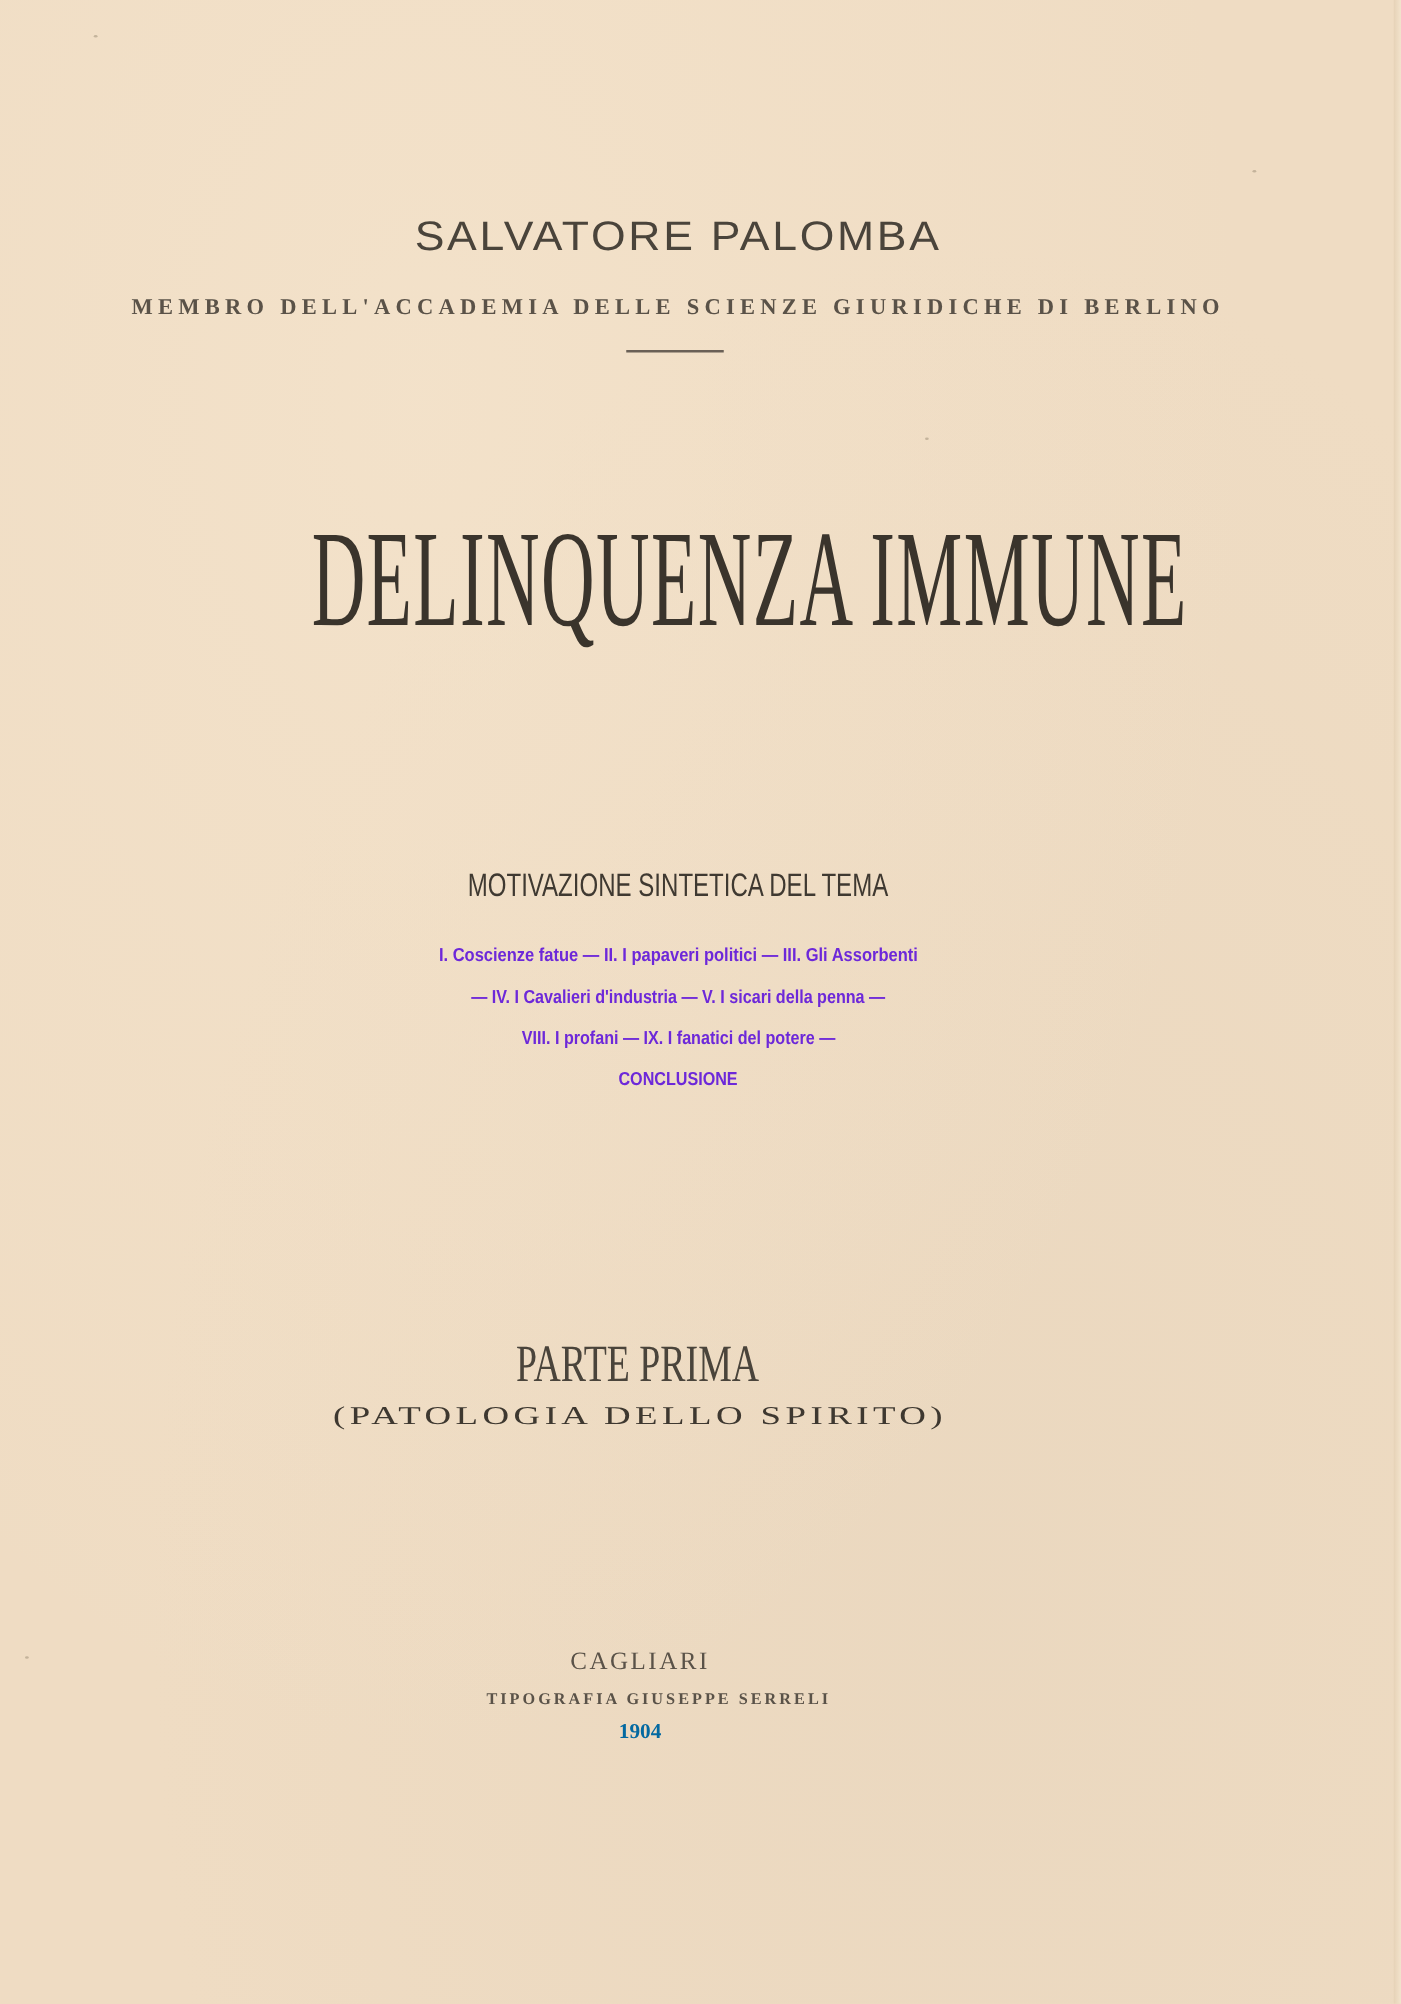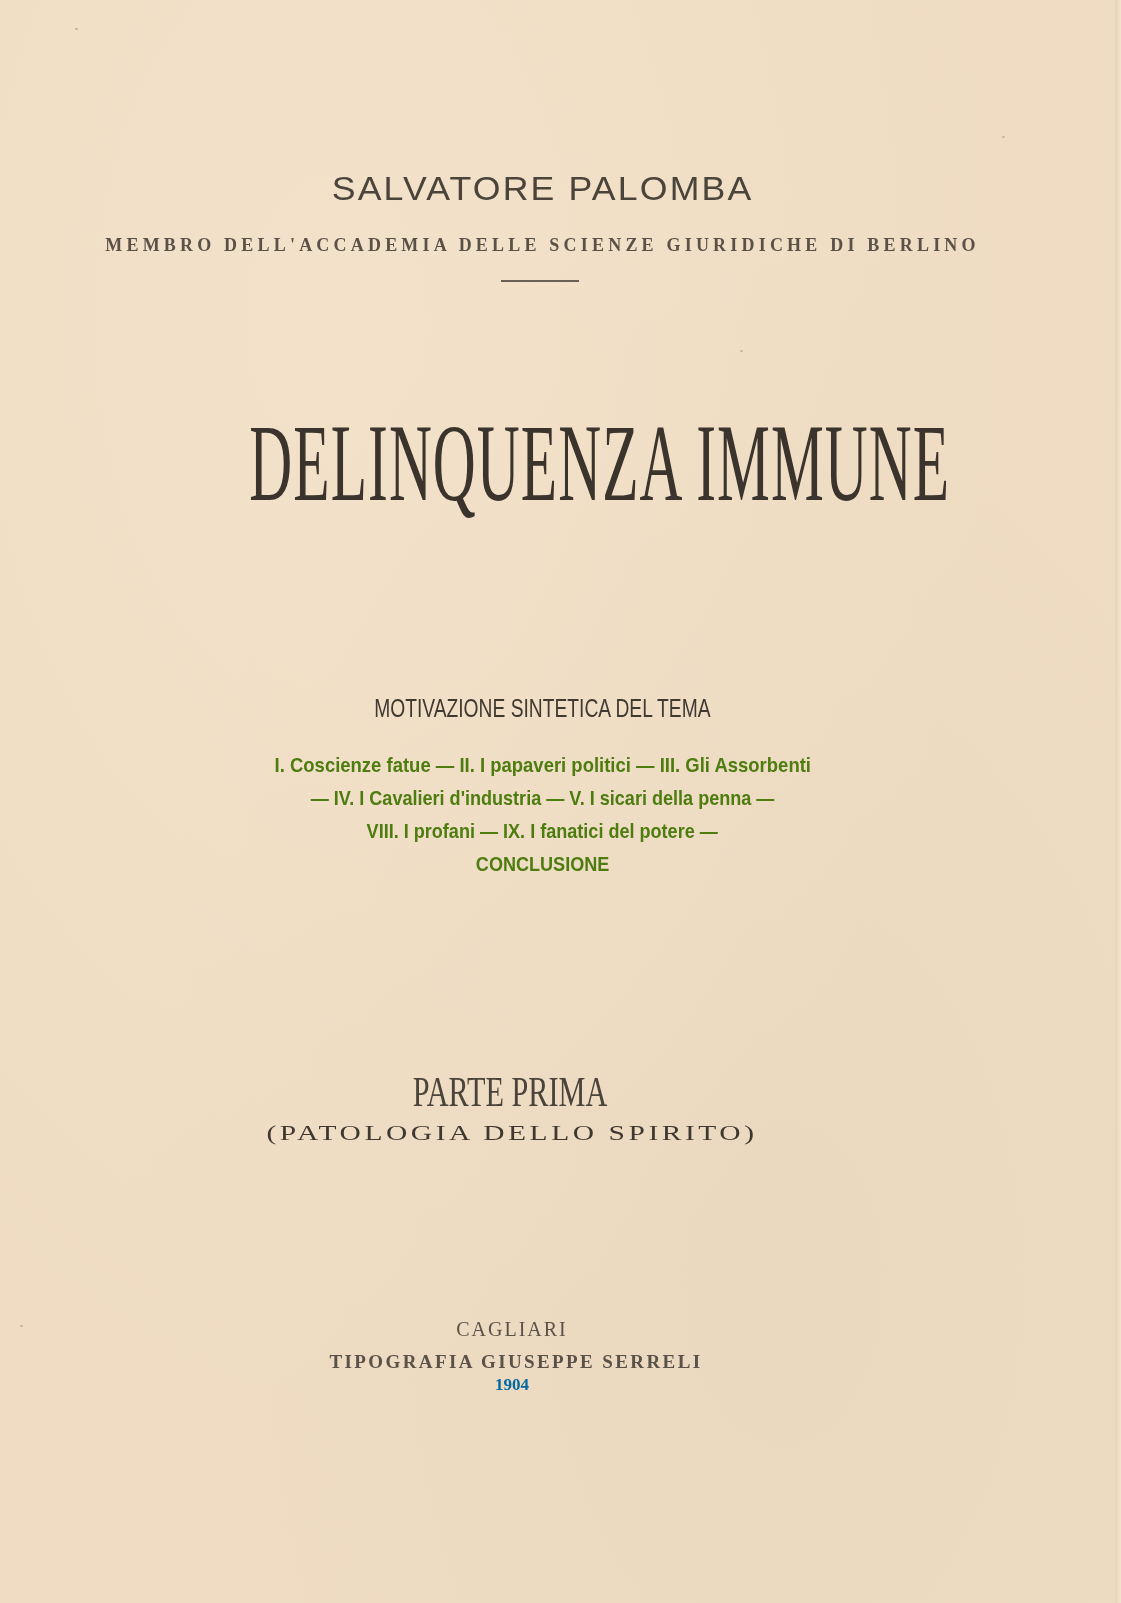--- a/index.html
+++ b/index.html
@@ -79,22 +79,22 @@
     transform: scaleX(0.74);
     transform-origin: 542px 0;
   }
   .toc {
     position: absolute;
     top: 748px;
     left: 0;
     width: 1085px;
     font-family: "Liberation Sans", sans-serif;
     font-weight: bold;
-    font-size: 21px;
-    color: #4d7c0f;
+    font-size: 15px;
+    color: #6d28d9;
   }
   .toc-line {
     text-align: center;
     height: 33px;
     line-height: 33px;
     white-space: nowrap;
   }
   .toc-line .inner {
     display: inline-block;
     transform: scaleX(0.86);
@@ -129,25 +129,25 @@
     font-family: "Liberation Serif", serif;
     font-size: 20px;
     letter-spacing: 2px;
     color: #5a5248;
     left: 0;
     width: 1024px;
   }
   .printer {
     top: 1351px;
     font-family: "Liberation Serif", serif;
-    font-size: 19px;
+    font-size: 13px;
     font-weight: bold;
     letter-spacing: 2.4px;
     color: #5a5248;
-    left: 4px;
+    left: 15px;
     width: 1024px;
   }
   .year {
     top: 1375px;
     font-family: "Liberation Serif", serif;
     font-size: 17px;
     font-weight: bold;
     color: #0369a1;
     left: 0;
     width: 1024px;

